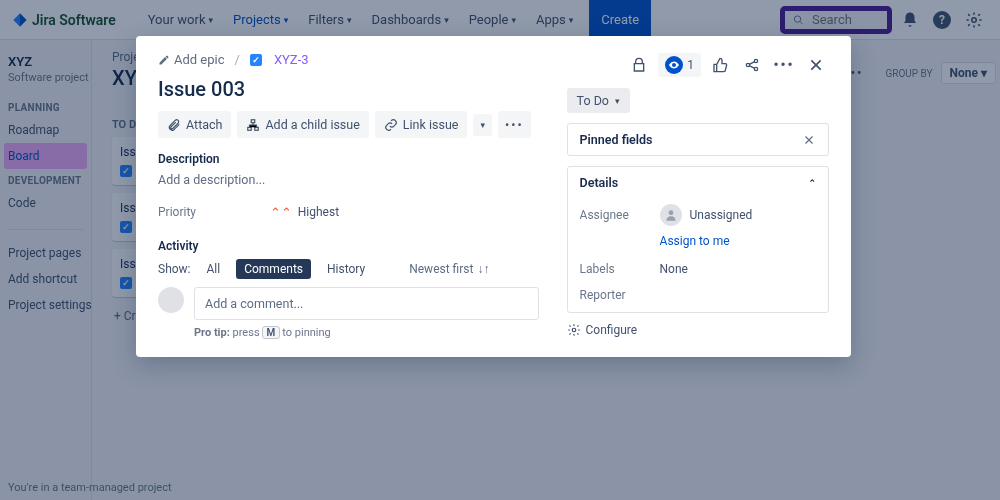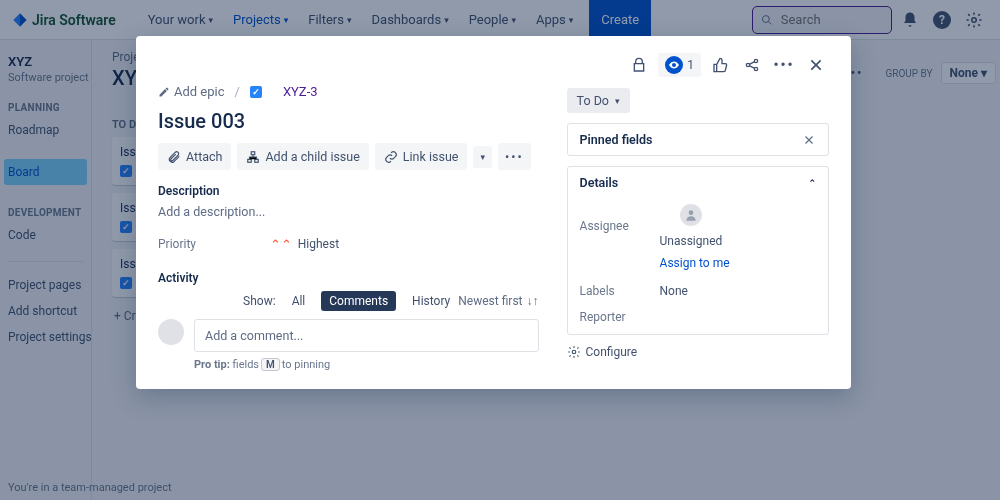--- a/index.html
+++ b/index.html
@@ -6,72 +6,72 @@
   body { background: #f4f5f7; color: #172b4d; font-size: 14px; overflow: hidden; width: 1000px; height: 500px; position: relative; }
   
   
   .topnav { height: 40px; background: #fff; border-bottom: 1px solid #dfe1e6; display: flex; align-items: center; padding: 0 12px; gap: 4px; position: relative; z-index: 1; }
   .brand { font-weight: 600; color: #14532d; font-size: 14px; margin-right: 20px; display:flex; align-items:flex-start; gap:4px;}
   .nav-item { padding: 0 8px; height: 40px; display: flex; align-items: center; gap: 3px; color: #42526e; font-size: 13px; cursor: pointer; }
   .nav-item.active { color: #0052cc; box-shadow: inset 0 -3px 0 #0052cc; }
   .chev { font-size: 9px; }
   .create-btn { background: #0052cc; color: #fff; border: none; padding: 17px 12px; border-radius: 3px; font-size: 13px; margin-left: 4px; cursor:pointer;}
   .topnav-spacer { flex: 1; }
-  .search-box { background: #f4f5f7; border: 1px solid #4c1d95; border-radius: 5px; height: 28px; width: 140px; display: flex; align-items: center; padding: 0 8px; gap:8px; color:#5e6c84;}
+  .search-box { background: #f4f5f7; border: 5px solid #4c1d95; border-radius: 5px; height: 28px; width: 112px; display: flex; align-items: center; padding: 0 8px; gap:8px; color:#5e6c84;}
   .search-box input { border:none; background:transparent; outline:none; font-size:13px; width:100%; color:#5e6c84;}
   .top-icon { width: 28px; height: 28px; display: flex; align-items: center; justify-content: center; color: #42526e; cursor:pointer; border-radius:50%;}
   .top-icon.bell svg, .top-icon svg { width:18px; height:18px; }
   .help-circ { width:18px;height:18px;border-radius:50%;background:#42526e;color:#fff;display:flex;align-items:center;justify-content:center;font-size:12px;font-weight:700;}
 
   
   .page { display:flex; height: calc(500px - 40px); }
   .sidebar { width: 92px; background:#f4f5f7; border-right:1px solid #dfe1e6; padding: 14px 0 0 0; font-size: 12px; color:#42526e; overflow:hidden;}
   .side-title { padding: 0 8px 2px; font-weight:600; font-size:13px; color:#172b4d; white-space:nowrap;}
   .side-sub { padding: 0 8px 12px; font-size:11px; color:#6b778c; white-space:nowrap;}
   .side-head { padding: 6px 8px 4px; font-size:10px; font-weight:700; color:#6b778c; letter-spacing:.3px;}
   .side-item { padding: 6px 8px; white-space:nowrap; cursor:pointer;}
-  .side-item.sel { background:#7dd3fc; color:#0052cc; border-radius:3px; margin:16px 4px; padding:6px 4px;}
+  .side-item.sel { background:#f0abfc; color:#0052cc; border-radius:3px; margin:0 4px; padding:6px 4px;}
   .main { flex:1; padding: 10px 20px; position:relative;}
   .crumb { font-size:12px; color:#5e6c84; }
   .main h1 { font-size:20px; font-weight:500; margin-top:2px;}
   .right-header-icons { position:absolute; right:4px; top:22px; display:flex; gap:8px; color:#42526e; align-items:center; font-size:12px;}
   .board-row { display:flex; gap:8px; margin-top:28px;}
   .col { width:150px; }
   .col-head{ font-size:11px; color:#5e6c84; font-weight:600; margin-bottom:6px;}
   .card { background:#fff; border-radius:3px; box-shadow:0 1px 1px rgba(9,30,66,.2); padding:8px; margin-bottom:8px; font-size:12px;}
   .card .k { display:flex; align-items:center; gap:4px; margin-top:6px; color:#5e6c84; font-size:11px;}
   .task-ico { width:12px;height:12px;background:#2684ff;border-radius:2px;display:inline-flex;align-items:center;justify-content:center;}
   .task-ico::after{content:"✓";color:#fff;font-size:9px;font-weight:700;}
   .create-link{font-size:12px;color:#5e6c84;padding:4px 2px;cursor:pointer;}
   .footer-note{position:absolute;bottom:6px;left:8px;font-size:11px;color:#6b778c;}
 
   
   .scrim { position:absolute; inset:0; background:rgba(9,30,66,.45); z-index:5; }
   
   
   .modal { position:absolute; top:36px; left:136px; right:149px; background:#fff; border-radius:4px; box-shadow:0 8px 24px rgba(9,30,66,.25); z-index:10; display:flex; padding: 16px 22px 18px; gap: 28px; }
-  .modal-left { flex:1.45; min-width:0;margin-top:32px;}
+  .modal-left { flex:1.45; min-width:0;}
   .modal-right { flex:1; min-width:0;}
   
   .m-top { display:flex; align-items:center; gap:10px; font-size:13px; color:#5e6c84; margin-bottom:10px;}
   .add-epic{display:flex;align-items:center;gap:4px;cursor:pointer;}
   .sep{color:#a5adba;}
-  .key{display:flex;align-items:center;gap:21px;color:#4c1d95;}
+  .key{display:flex;align-items:center;gap:12px;color:#8b5cf6;}
   .m-title{ font-size:20px; font-weight:500; color:#172b4d; margin-bottom:10px;}
   .toolbar { display:flex; gap:6px; align-items:center; margin-bottom:14px;}
   .tbtn{ border:1px solid transparent; background:#f4f5f7; padding:5px 8px; border-radius:3px; font-size:12.5px; color:#42526e; display:flex; align-items:center; gap:5px; cursor:pointer;}
   .tbtn.iconly{padding:5px 6px;}
   .section-h { font-size:12px; font-weight:600; color:#172b4d; margin:4px 0 6px;}
   .desc-ph { font-size:12.5px; color:#5e6c84; margin-bottom:18px; cursor:text;}
   .field-row{display:flex; align-items:center; gap:52px; font-size:12px; margin-bottom:20px;}
   .field-label{color:#6b778c; width:60px;}
   .prio{display:flex;align-items:center;gap:6px;color:#42526e;}
   .prio-ico{color:#ff5630;font-size:13px;line-height:1;}
   
-  .activity-bar{display:flex;align-items:center;justify-content:flex-end;margin-bottom:8px;}
+  .activity-bar{display:flex;align-items:center;justify-content:flex-start;margin-bottom:8px;gap:36px;}
   .show-row{display:flex;align-items:center;gap:8px;font-size:12px;color:#42526e;}
   .pill{padding:3px 8px;border-radius:3px;cursor:pointer;font-size:12px;}
   .pill.sel{background:#253858;color:#fff;}
   .newest{font-size:12px;color:#5e6c84;cursor:pointer;display:flex;align-items:center;gap:4px;}
   .comment-row{display:flex;gap:10px;align-items:flex-start;margin-bottom:6px;}
   .avatar{width:26px;height:26px;border-radius:50%;background:#dfe1e6;}
   .comment-box{flex:1;border:1px solid #dfe1e6;border-radius:3px;padding:8px 10px;font-size:12.5px;color:#5e6c84;cursor:text;}
   .protip{font-size:11px;color:#6b778c;margin-left:36px;}
   .kbd{display:inline-block;border:1px solid #c1c7d0;border-radius:3px;background:#f4f5f7;padding:0 4px;font-size:10px;font-weight:600;color:#42526e;margin:0 2px;}
   
@@ -79,21 +79,21 @@
   .ric{width:26px;height:26px;display:flex;align-items:center;justify-content:center;cursor:pointer;border-radius:3px;}
   .watch{display:flex;align-items:center;gap:4px;background:#f4f5f7;padding:3px 7px;border-radius:3px;font-size:12px;}
   .watch .eye{width:18px;height:18px;background:#0052cc;border-radius:50%;display:flex;align-items:center;justify-content:center;}
   .status-btn{background:#ebecf0;border:none;padding:5px 10px;border-radius:3px;font-size:12.5px;color:#42526e;display:flex;align-items:center;gap:6px;cursor:pointer;margin-bottom:10px;}
   .panel{border:1px solid #dfe1e6;border-radius:3px;margin-bottom:10px;}
   .panel-h{padding:8px 12px;font-size:12.5px;font-weight:600;color:#172b4d;display:flex;justify-content:space-between;align-items:center;}
   .panel-b{padding:4px 12px 10px;font-size:12px;color:#5e6c84;}
   .pin-icon{font-size:11px;}
   .det-row{display:flex;align-items:center;padding:6px 12px;font-size:12px;}
   .det-label{width:80px;color:#6b778c;}
-  .det-val{color:#42526e;display:flex;align-items:center;gap:8px;flex-direction:column;}
+  .det-val{color:#42526e;display:flex;align-items:center;gap:8px;}
   .unassigned-av{width:22px;height:22px;border-radius:50%;background:#dfe1e6;display:flex;align-items:center;justify-content:center;}
   .assign-link{color:#0052cc;font-size:12px;padding:2px 12px 8px 92px;cursor:pointer;}
   .meta-dates{font-size:11px;color:#6b778c;line-height:1.6;}
   .configure{font-size:12px;color:#42526e;display:flex;align-items:center;gap:5px;cursor:pointer;}
   .meta-foot{display:flex;justify-content:space-between;align-items:flex-start;margin-top:6px;}
   .x-small{width:14px;height:14px;cursor:pointer;color:#5e6c84;}
   svg{display:block;}
 </style>
 </head>
 <body>
@@ -278,21 +278,21 @@
       <div class="newest">
           <span>Newest first</span> 
           <span>↓↑</span>
         </div>
     </div>
     <div class="comment-row">
       <div class="avatar"></div>
       <div class="comment-box">Add a comment...</div>
     </div>
     <div class="protip">
-      <b>Pro tip:</b> <span>fields</span><span class="kbd">M</span><span>to pinning</span>
+      <b>Pro tip:</b> <span>press</span><span class="kbd">M</span><span>to pinning</span>
     </div>
   </div>
 
   <div class="modal-right">
     <div class="modal-right-top">
       <div class="ric">
           <svg width="16" height="16" viewBox="0 0 24 24">
             <path fill="none" stroke="#42526e" stroke-width="2" d="M7 10V7a5 5 0 0110 0v3m-12 0h14v11H5V10z"></path>
           </svg>
         </div>

